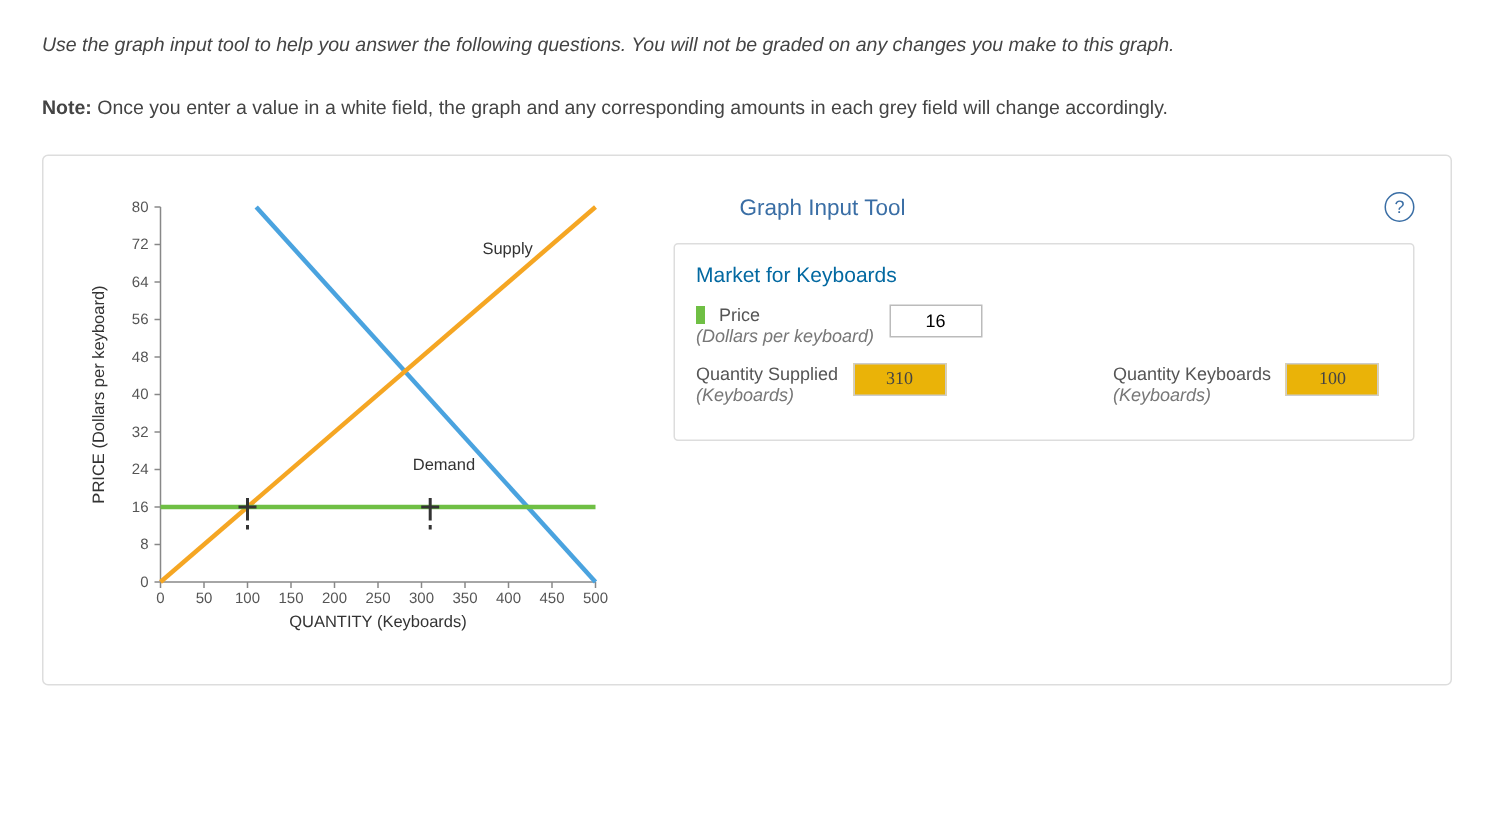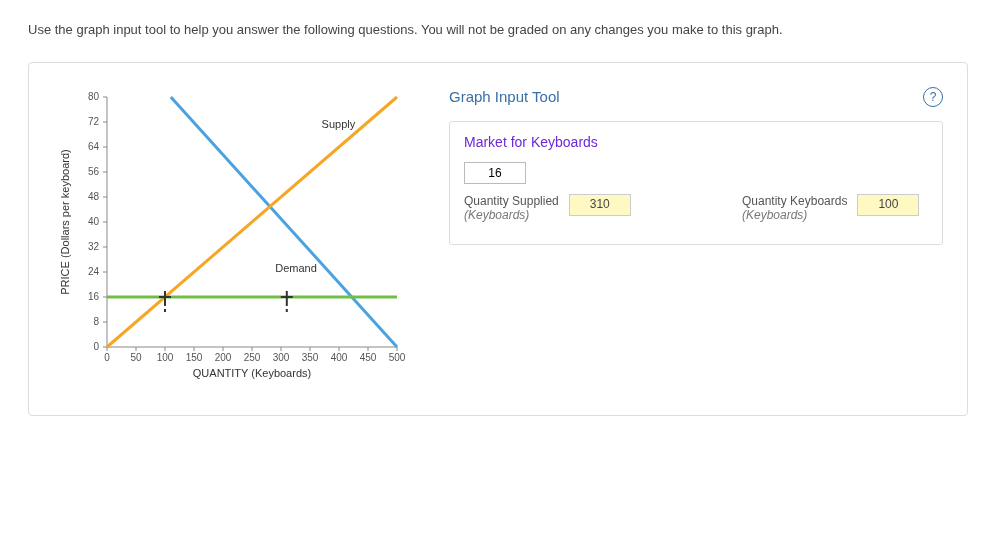--- a/index.html
+++ b/index.html
@@ -6,57 +6,58 @@
   body {
     margin: 0;
     padding: 20px 28px;
     font-family: Arial, Helvetica, sans-serif;
     font-size: 13px;
     color: #444;
     background: #fff;
     width: 996px;
   }
   .intro p { margin: 0 0 22px 0; line-height: 1.5; }
-  .intro .italic { }
+  .intro .italic { font-style: italic; }
   .intro b { font-weight: bold; }
   .panel {
     border: 1px solid #ddd;
     border-radius: 4px;
     padding: 24px 24px 18px 24px;
     display: flex;
     gap: 36px;
     align-items: flex-start;
   }
   .chart-wrap { width: 360px; }
   .chart-svg { display: block; }
   .tool-col { flex: 1; }
   .tool-title {
     color: #3a6ea5;
     font-size: 15px;
     margin-bottom: 14px;
     display: flex;
     justify-content: space-between;
     align-items: center;
+    margin-left: 44px;
   }
   .help-icon {
     width: 20px; height: 20px;
     border: 1px solid #3a6ea5;
     border-radius: 50%;
     color: #3a6ea5;
     font-size: 12px;
     display: inline-flex;
     align-items: center; justify-content: center;
   }
   .tool-box {
     border: 1px solid #ddd;
     border-radius: 3px;
     padding: 12px 14px;
   }
   .tool-sub {
-    color: #6d28d9;
+    color: #0369a1;
     font-size: 14px;
     margin-bottom: 12px;
   }
   .row {
     display: flex;
     align-items: flex-start;
     gap: 18px;
     margin-bottom: 10px;
   }
   .pair {
@@ -77,30 +78,33 @@
     vertical-align: -2px;
   }
   .valbox {
     width: 62px; height: 22px;
     border: 1px solid #bbb;
     font-size: 12px;
     text-align: center;
     padding: 2px 0;
     background: #fff;
   }
-  .valbox.grey { background: #fef9c3; border-color:#ccc; }
+  .valbox.grey { background: #eab308; border-color:#ccc;font-family:Liberation Serif, serif; }
   .axis-text { font-size: 10px; fill: #555; }
   .series-label { font-size: 11px; fill: #333; }
   .axis-title { font-size: 11px; fill: #333; }
 </style>
 </head>
 <body>
 
 <div class="intro">
   <p class="italic">Use the graph input tool to help you answer the following questions. You will not be graded on any changes you make to this graph.</p>
+  <p>
+    <b>Note:</b><span> Once you enter a value in a white field, the graph and any corresponding amounts in each grey field will change accordingly.</span>
+  </p>
 </div>
 
 <div class="panel">
 
   <div class="chart-wrap">
     <svg class="chart-svg" width="360" height="310">
       <g id="plot" transform="translate(54,10)">
           <line x1="0" y1="0" x2="0" y2="250" stroke="#888"></line>
           <line x1="0" y1="250" x2="290" y2="250" stroke="#888"></line>
           <line x1="0" y1="250" x2="0" y2="254" stroke="#888"></line>
@@ -167,20 +171,24 @@
   <div class="tool-col">
     <div class="tool-title">
       <span>Graph Input Tool</span>
       <span class="help-icon">?</span>
     </div>
     <div class="tool-box">
       <div class="tool-sub">Market for Keyboards</div>
 
       <div class="row">
         <div class="pair">
+          <div class="lbl lbl-price">
+            <span>Price</span><br>
+            <span class="sub">(Dollars per keyboard)</span>
+          </div>
           <input class="valbox" value="16" style="">
         </div>
       </div>
 
       <div class="row">
         <div class="pair">
           <div class="lbl">
             <span>Quantity Supplied</span><br>
             <span class="sub">(Keyboards)</span>
           </div>

